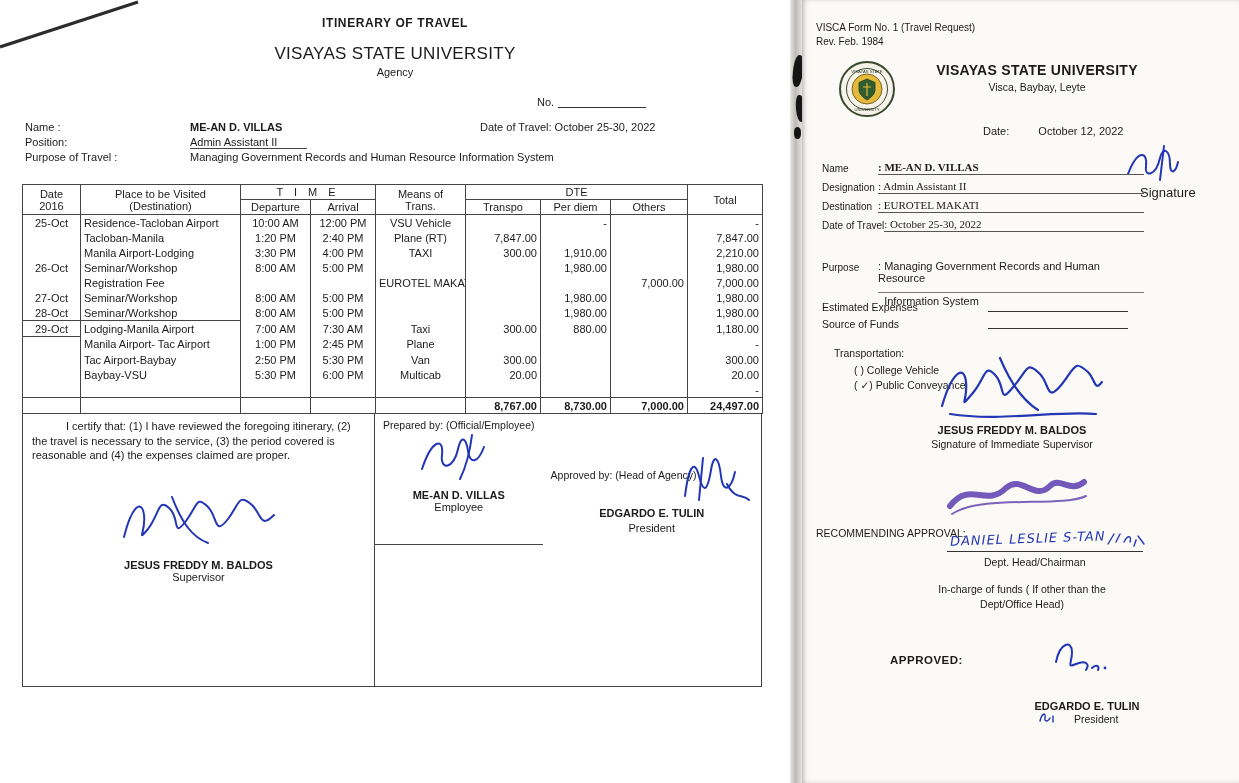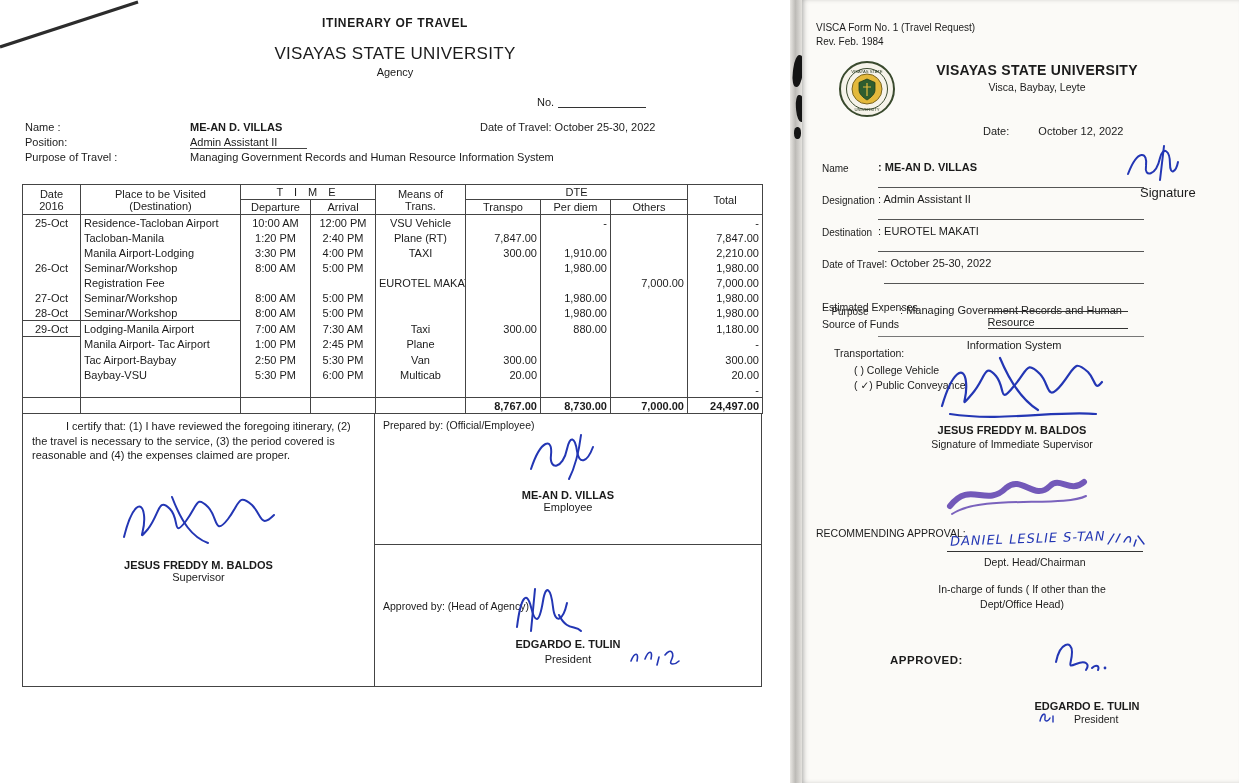--- a/index.html
+++ b/index.html
@@ -46,21 +46,21 @@
   tr.totals td{border-top:1px solid #444;border-bottom:1px solid #444;font-weight:bold;}
   td.rule-top{border-top:1px solid #444;}
   td.box-date{border-top:1px solid #444;border-bottom:1px solid #444;}
 
   .lp-lower{display:flex;border:1px solid #444;border-top:none;width:738px;height:272px;}
   .cert-cell{width:352px;border-right:1px solid #444;padding:5px 9px;box-sizing:border-box;}
   .cert-text{font-size:11px;line-height:1.32;text-indent:34px;}
   .sig-center{text-align:center;}
   .sig-name{font-size:11px;font-weight:bold;margin-top:2px;}
   .sig-title{font-size:11px;}
-  .lp-right-col{flex:1;display:flex;flex-direction:column;}
+  .lp-right-col{flex:1;display:flex;}
   .prepared-box{height:131px;border-bottom:1px solid #444;padding:5px 8px;box-sizing:border-box;position:relative;}
   .approved-box{flex:1;position:relative;padding:5px 8px;box-sizing:border-box;}
   .small-label{font-size:10.5px;}
   .prep-sig{text-align:center;margin-top:-4px;}
   .appr-label{position:absolute;left:8px;top:55px;}
   .appr-sig{position:absolute;left:130px;top:36px;}
   .appr-name{position:absolute;left:0;top:93px;width:100%;text-align:center;font-size:11px;font-weight:bold;}
   .appr-title{position:absolute;left:0;top:108px;width:100%;text-align:center;font-size:11px;}
   .appr-note{position:absolute;left:250px;top:98px;}
 
@@ -70,22 +70,22 @@
   .rp-seal{position:absolute;left:36px;top:60px;}
   .rp-univ{position:absolute;left:95px;top:62px;width:280px;text-align:center;font-size:14px;font-weight:bold;letter-spacing:.3px;}
   .rp-addr{position:absolute;left:95px;top:81px;width:280px;text-align:center;font-size:10.5px;}
   .rp-date{position:absolute;left:181px;top:125px;font-size:11px;}
   .rp-date .dl{margin-right:26px;}
   .rp-signame-svg{position:absolute;left:318px;top:140px;}
   .rp-sign-label{position:absolute;left:338px;top:185px;font-size:13px;}
   .rp-fields{position:absolute;left:20px;top:161px;width:322px;}
   .f-row{display:flex;margin-bottom:5px;}
   .f-label{min-width:56px;font-size:10px;padding-top:2px;}
-  .f-val{flex:1;font-size:11px;border-bottom:1px solid #555;padding-bottom:14px;white-space:nowrap;}
-  .purpose-row{display:flex;margin-top:20px;text-align:center;}
+  .f-val{flex:1;font-size:11px;border-bottom:1px solid #555;padding-bottom:1px;white-space:nowrap;font-family:Liberation Serif, serif;}
+  .purpose-row{display:flex;margin-top:28px;}
   .purpose-vals{flex:1;}
   .p-line1{font-size:11px;border-bottom:1px solid #777;padding-bottom:8px;}
   .p-line2{font-size:11px;margin-top:2px;}
   .rp-est{position:absolute;left:20px;top:301px;font-size:10.5px;}
   .rp-src{position:absolute;left:20px;top:318px;font-size:10.5px;}
   .rp-line1{position:absolute;left:186px;top:311px;width:140px;border-bottom:1px solid #333;}
   .rp-line2{position:absolute;left:186px;top:328px;width:140px;border-bottom:1px solid #333;}
   .rp-transp{position:absolute;left:20px;top:347px;font-size:10.5px;margin-left:12px;}
   .rp-veh{position:absolute;left:52px;top:364px;font-size:10.5px;}
   .rp-pub{position:absolute;left:52px;top:379px;font-size:10.5px;}

